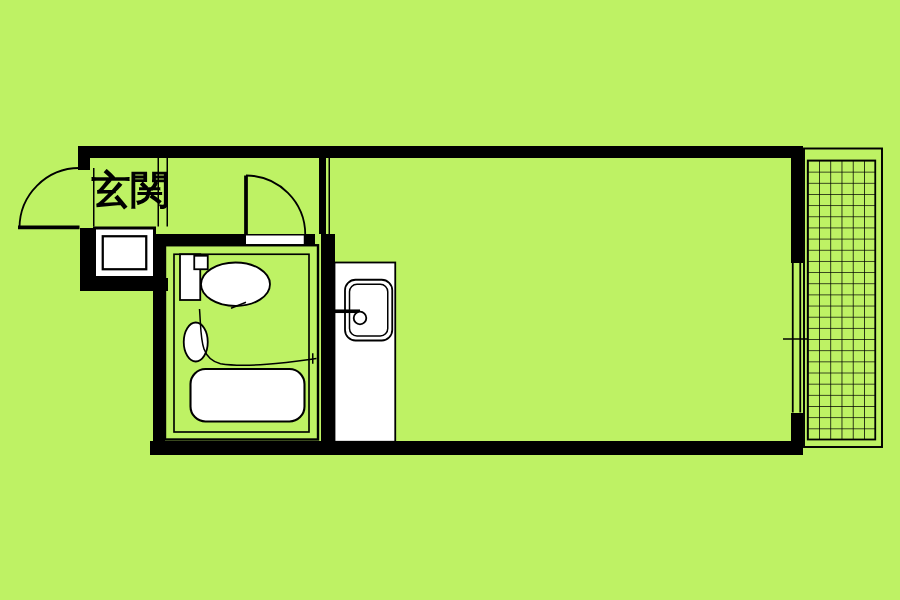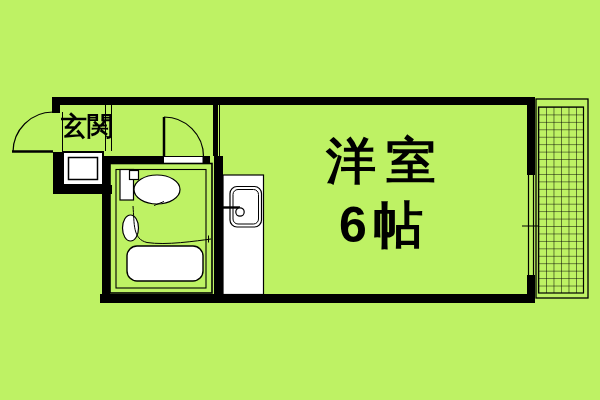--- a/index.html
+++ b/index.html
@@ -126,18 +126,14 @@
 
     <g stroke="#000000">
       <rect x="536" y="99" width="52" height="199" stroke-width="1.3" fill="none"></rect>
       <rect x="538.5" y="107" width="45" height="186" fill="url(#balconyHatch)" stroke="#000000" stroke-width="1.2"></rect>
     </g>
 
   </svg>
 
   <div class="label label-genkan">玄関</div>
 
-  <div class="label label-room">
-    <div class="room-name">洋室</div>
-    <div class="room-size">6帖</div>
-  </div>
 
 </div>
 
 </body></html>

